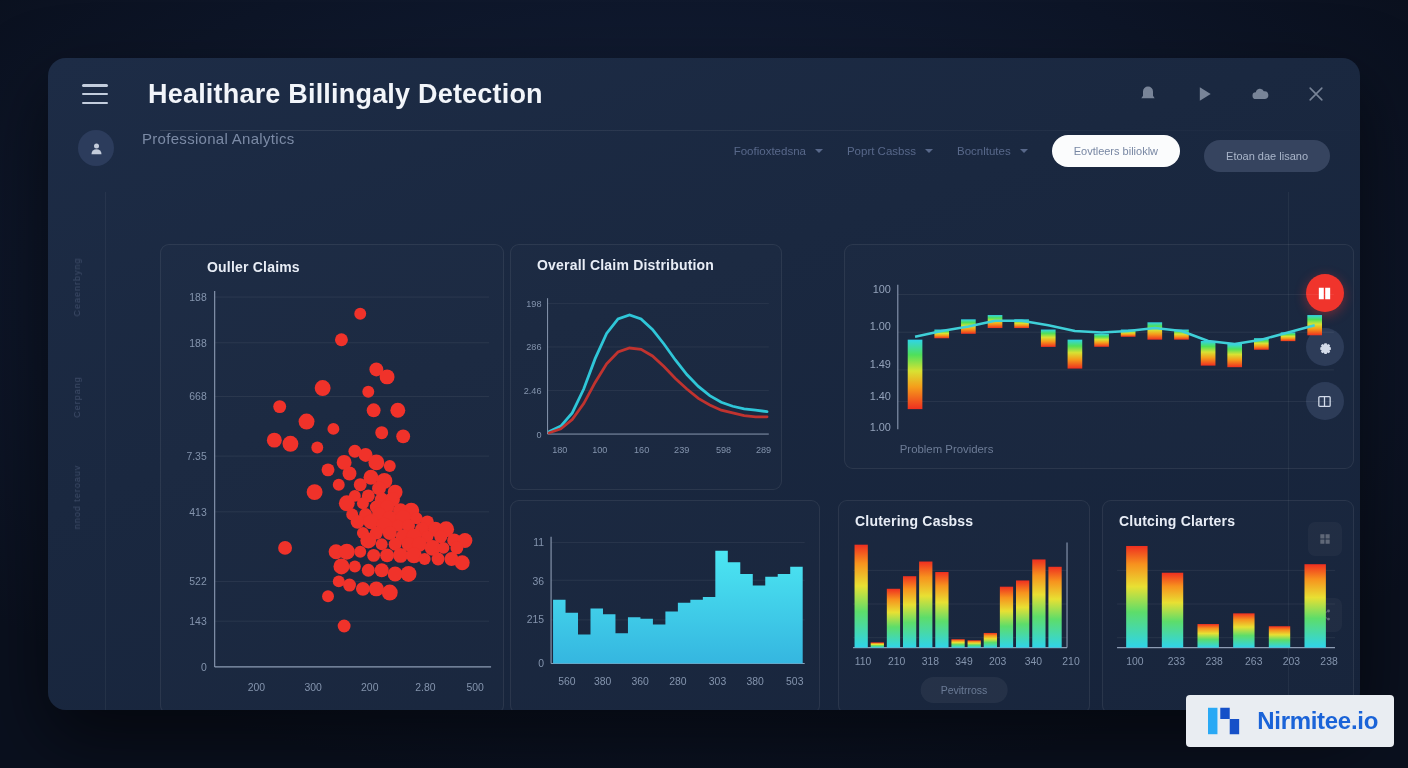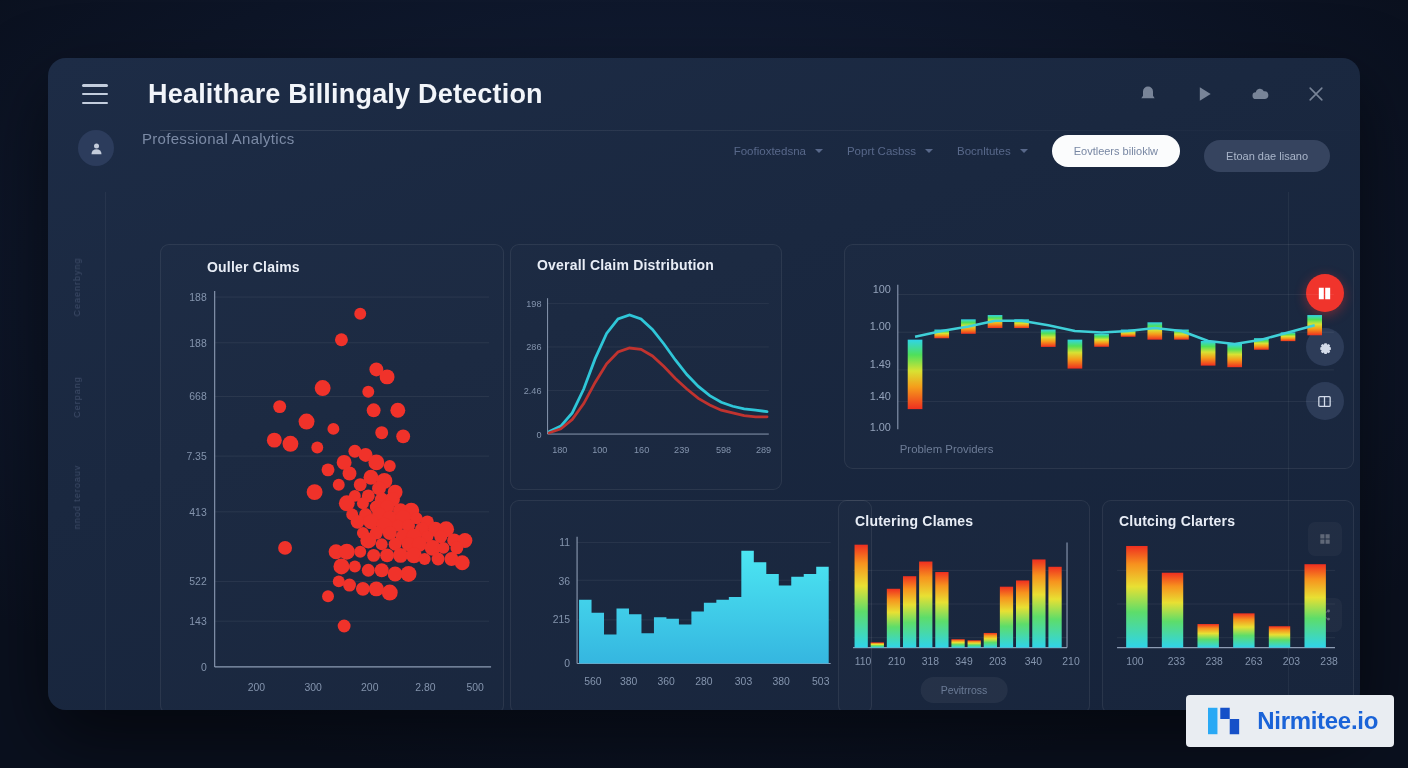--- a/index.html
+++ b/index.html
@@ -104,21 +104,21 @@
   .panel {
     position:absolute; border:1px solid rgba(255,255,255,.075);
     border-radius:9px; background:rgba(255,255,255,.012);
   }
   .panel-title {
     position:absolute; font-size:14px; font-weight:bold; color:#e8edf6;
     letter-spacing:.2px; white-space:nowrap;
   }
   .p-scatter { left:12px;   top:0;    width:344px; height:470px; }
   .p-dist    { left:362px;  top:0;    width:272px; height:246px; }
-  .p-hist    { left:362px;  top:256px;width:362px; height:214px; }
+  .p-hist    { left:362px;  top:256px;width:310px; height:214px; }
   .p-combo   { left:696px;  top:0;    width:510px; height:225px; }
   .p-clust1  { left:690px;  top:256px;width:252px; height:214px; }
   .p-clust2  { left:954px;  top:256px;width:252px; height:214px; }
   svg.plot { display:block; width:100%; height:100%; }
   .tick { font-size:10.5px; fill:#8494ad; font-family:"Liberation Sans",sans-serif; }
   .tickb { font-size:11px; fill:#93a2ba; font-family:"Liberation Sans",sans-serif; }
   .axline { stroke:#8d9cb4; stroke-width:1.1; }
   .grid { stroke:rgba(255,255,255,.07); stroke-width:1; }
   .cap-text {
     font-size:11.5px; fill:#6d7c96; font-family:"Liberation Sans",sans-serif;
@@ -483,21 +483,21 @@
             <rect x="411.4" y="94.0" width="14.8" height="11.7" fill="url(#turbo)"></rect>
             <rect x="438.3" y="88.2" width="14.8" height="8.8" fill="url(#turbo)"></rect>
             <rect x="465.2" y="70.7" width="14.8" height="20.4" fill="url(#turbo)"></rect>
           </g>
         <path id="combo-line" fill="none" stroke-width="2.6" stroke-linejoin="round" d="M69.4 92.6 L96.3 86.7 L123.2 82.3 L150.1 76.5 L176.9 76.5 L203.8 80.9 L230.7 86.7 L257.6 88.2 L284.4 86.7 L311.3 83.8 L338.2 86.7 L365.1 96.9 L391.9 99.9 L418.8 95.5 L445.7 88.2 L472.6 80.9" stroke="#3fd0d8"></path>
         <text class="cap-text" x="54" y="210">Problem Providers</text>
       </svg>
     </div>
 
     <div class="panel p-clust1">
-      <div class="panel-title" style="left:16px;top:12px">Clutering Clames</div>
+      <div class="panel-title" style="left:16px;top:12px">Clutering Casbss</div>
       <svg class="plot" viewBox="0 0 252 214">
           <defs>
             <linearGradient id="turbo2" x1="0" y1="0" x2="0" y2="1">
               <stop offset="0%" stop-color="#ef2f20"></stop>
               <stop offset="18%" stop-color="#f7921e"></stop>
               <stop offset="40%" stop-color="#e8e033"></stop>
               <stop offset="65%" stop-color="#5ddd6a"></stop>
               <stop offset="100%" stop-color="#2fd4ea"></stop>
             </linearGradient>
           </defs>

